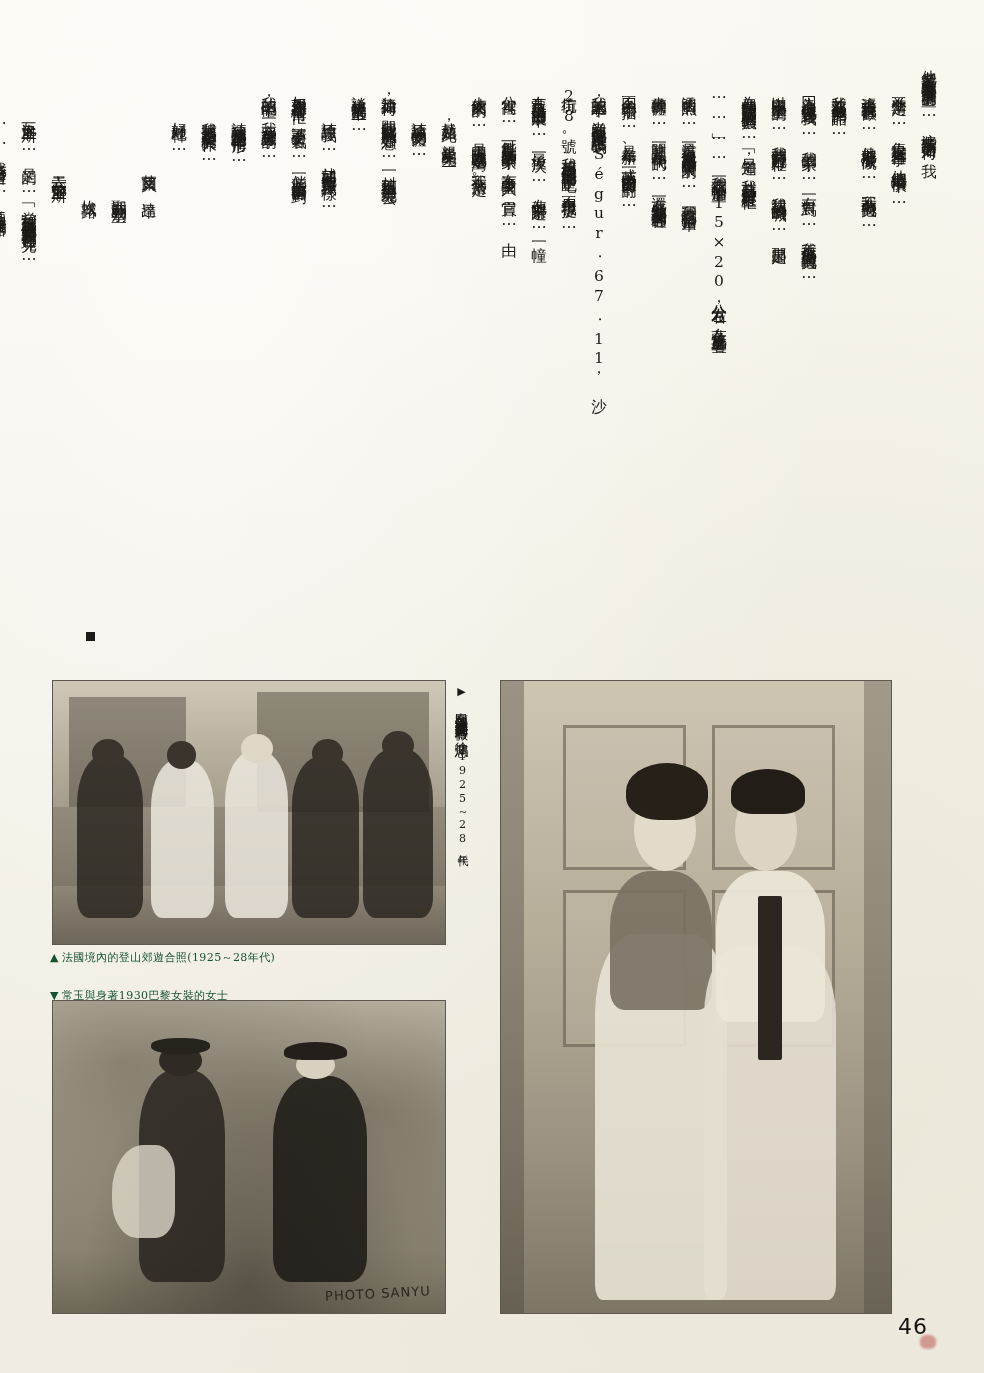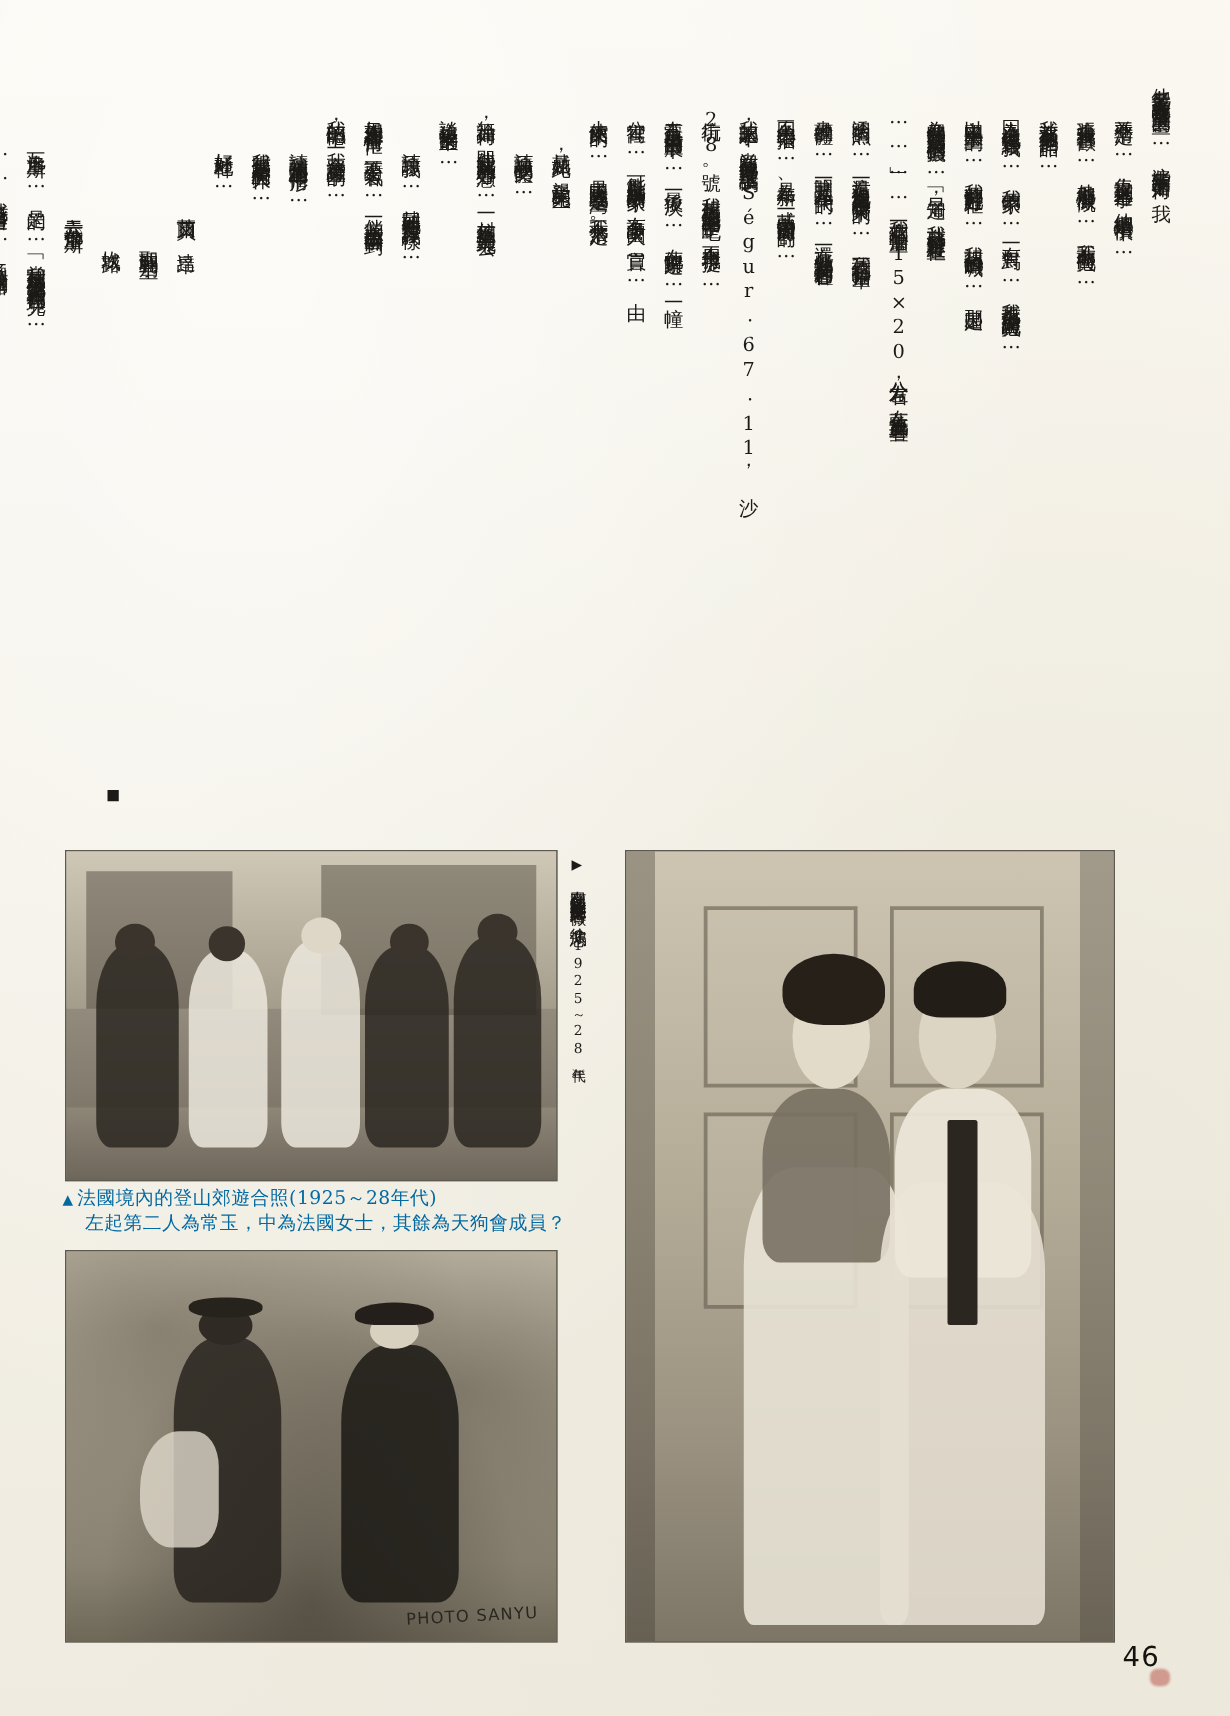--- a/index.html
+++ b/index.html
@@ -154,22 +154,22 @@
     font-size: 13px;
     color: #2a2620;
     letter-spacing: 1px;
     transform: rotate(-3deg);
   }
 
   
   .caption {
     position: absolute;
     font-family: "DejaVu Serif", serif;
-    color: #0369a1;
-    font-size: 15px;
+    color: #14532d;
+    font-size: 11px;
     line-height: 20px;
     letter-spacing: 0.4px;
   }
   .cap-a { left: 50px; top: 948px; width: 420px; }
   .cap-a2 { left: 68px; top: 968px; width: 420px; }
   .cap-b { left: 50px; top: 986px; width: 420px; }
 
   .tri-up::before {
     content: "\25B2";
     font-size: 11px;
@@ -281,21 +281,21 @@
     <div class="head" style="left:29%;top:23%;width:7.5%;height:10.5%;"></div>
     <div class="fig light" style="left:44%;top:27%;width:16%;height:63%;"></div>
     <div class="head light" style="left:48%;top:20%;width:8%;height:11%;"></div>
     <div class="fig" style="left:61%;top:29%;width:17%;height:61%;"></div>
     <div class="head" style="left:66%;top:22%;width:8%;height:11%;"></div>
     <div class="fig" style="left:79%;top:26%;width:18%;height:64%;"></div>
     <div class="head" style="left:84%;top:19%;width:8%;height:11%;"></div>
   </div>
 
   <div class="caption cap-a tri-up">法國境內的登山郊遊合照(1925～28年代)</div>
-  <div class="caption cap-a2">左起第二人為常玉，中為法國女士，其餘為天狗會成員？</div>
+  <div class="caption cap-b tri-down">常玉與身著1930巴黎女裝的女士</div>
 
   <div class="photo photo-bottom-left">
     <div class="ph-bg-two" style="background:linear-gradient(180deg,#c9c1af 0%,#a79e8d 45%,#8a8373 80%,#6e6859 100%);"></div>
 
     <div style="position:absolute;left:0;top:0;width:100%;height:100%;background:
       radial-gradient(ellipse at 18% 20%, rgba(90,84,70,0.5), rgba(0,0,0,0) 55%),
       radial-gradient(ellipse at 80% 35%, rgba(70,65,54,0.45), rgba(0,0,0,0) 60%),
       radial-gradient(ellipse at 50% 90%, rgba(55,50,42,0.5), rgba(0,0,0,0) 60%);"></div>
 
     <div class="fig" style="left:22%;top:22%;width:22%;height:68%;background:rgba(40,36,30,0.85);"></div>

